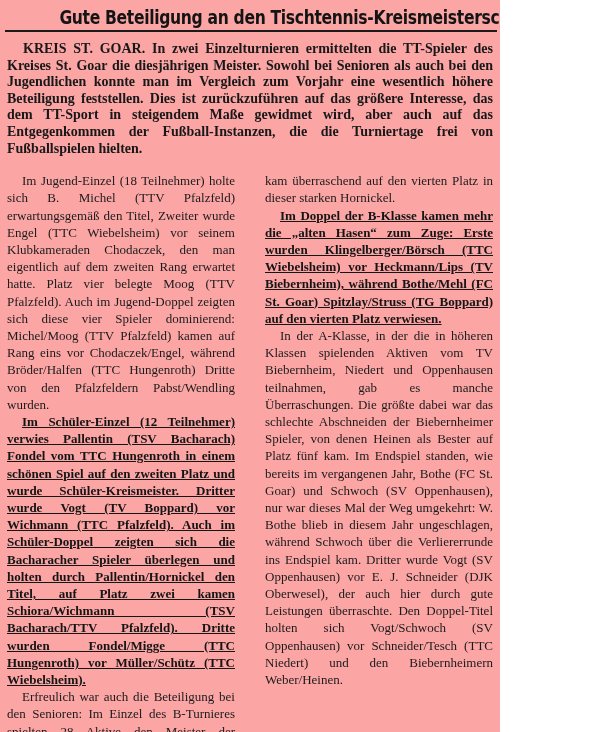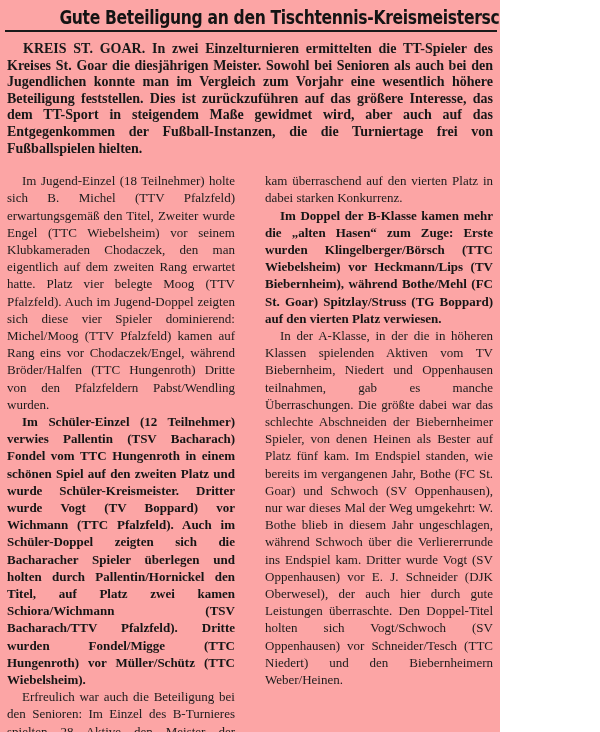--- a/index.html
+++ b/index.html
@@ -64,20 +64,21 @@
     line-height: 17.2px;
     text-align: justify;
   }
   .col p {
     margin: 0;
     text-indent: 15px;
   }
   .col p.b {
     font-weight: 700;
     color: #151515;
+    text-decoration: underline;
   }
   .col p.cont {
     text-indent: 0;
   }
 </style>
 </head>
 <body>
 
 <div class="sheet">
 
@@ -90,20 +91,20 @@
 
   <div class="cols">
 
     <div class="col">
       <p>Im Jugend-Einzel (18 Teilnehmer) holte sich B. Michel (TTV Pfalzfeld) erwartungsgemäß den Titel, Zweiter wurde Engel (TTC Wiebelsheim) vor seinem Klubkameraden Chodaczek, den man eigentlich auf dem zweiten Rang erwartet hatte. Platz vier belegte Moog (TTV Pfalzfeld). Auch im Jugend-Doppel zeigten sich diese vier Spieler dominierend: Michel/Moog (TTV Pfalzfeld) kamen auf Rang eins vor Chodaczek/Engel, während Bröder/Halfen (TTC Hungenroth) Dritte von den Pfalzfeldern Pabst/Wendling wurden.</p>
       <p class="b">Im Schüler-Einzel (12 Teilnehmer) verwies Pallentin (TSV Bacharach) Fondel vom TTC Hungenroth in einem schönen Spiel auf den zweiten Platz und wurde Schüler-Kreismeister. Dritter wurde Vogt (TV Boppard) vor Wichmann (TTC Pfalzfeld). Auch im Schüler-Doppel zeigten sich die Bacharacher Spieler überlegen und holten durch Pallentin/Hornickel den Titel, auf Platz zwei kamen Schiora/Wichmann (TSV Bacharach/TTV Pfalzfeld). Dritte wurden Fondel/Migge (TTC Hungenroth) vor Müller/Schütz (TTC Wiebelsheim).</p>
       <p>Erfreulich war auch die Beteiligung bei den Senioren: Im Einzel des B-Turnieres spielten 28 Aktive den Meister der Kreisklassen-Speiler aus. Hier war die Jugend vorne. Michel (TTV Pfalzfeld belegte den ersten Platz vor Spitzley (TG Boppard) und Heckmann (TV Biebernheim), E. J. Schneider (DJK Oberwesel)</p>
     </div>
 
     <div class="col">
-      <p class="cont">kam überraschend auf den vierten Platz in dabei starken Konkurrenz.</p>
+      <p class="cont">kam überraschend auf den vierten Platz in dieser starken Hornickel.</p>
       <p class="b">Im Doppel der B-Klasse kamen mehr die „alten Hasen“ zum Zuge: Erste wurden Klingelberger/Börsch (TTC Wiebelsheim) vor Heckmann/Lips (TV Biebernheim), während Bothe/Mehl (FC St. Goar) Spitzlay/Struss (TG Boppard) auf den vierten Platz verwiesen.</p>
       <p>In der A-Klasse, in der die in höheren Klassen spielenden Aktiven vom TV Biebernheim, Niedert und Oppenhausen teilnahmen, gab es manche Überraschungen. Die größte dabei war das schlechte Abschneiden der Biebernheimer Spieler, von denen Heinen als Bester auf Platz fünf kam. Im Endspiel standen, wie bereits im vergangenen Jahr, Bothe (FC St. Goar) und Schwoch (SV Oppenhausen), nur war dieses Mal der Weg umgekehrt: W. Bothe blieb in diesem Jahr ungeschlagen, während Schwoch über die Verliererrunde ins Endspiel kam. Dritter wurde Vogt (SV Oppenhausen) vor E. J. Schneider (DJK Oberwesel), der auch hier durch gute Leistungen überraschte. Den Doppel-Titel holten sich Vogt/Schwoch (SV Oppenhausen) vor Schneider/Tesch (TTC Niedert) und den Biebernheimern Weber/Heinen.</p>
     </div>
 
   </div>
 
 </div>
 
 </body></html>

